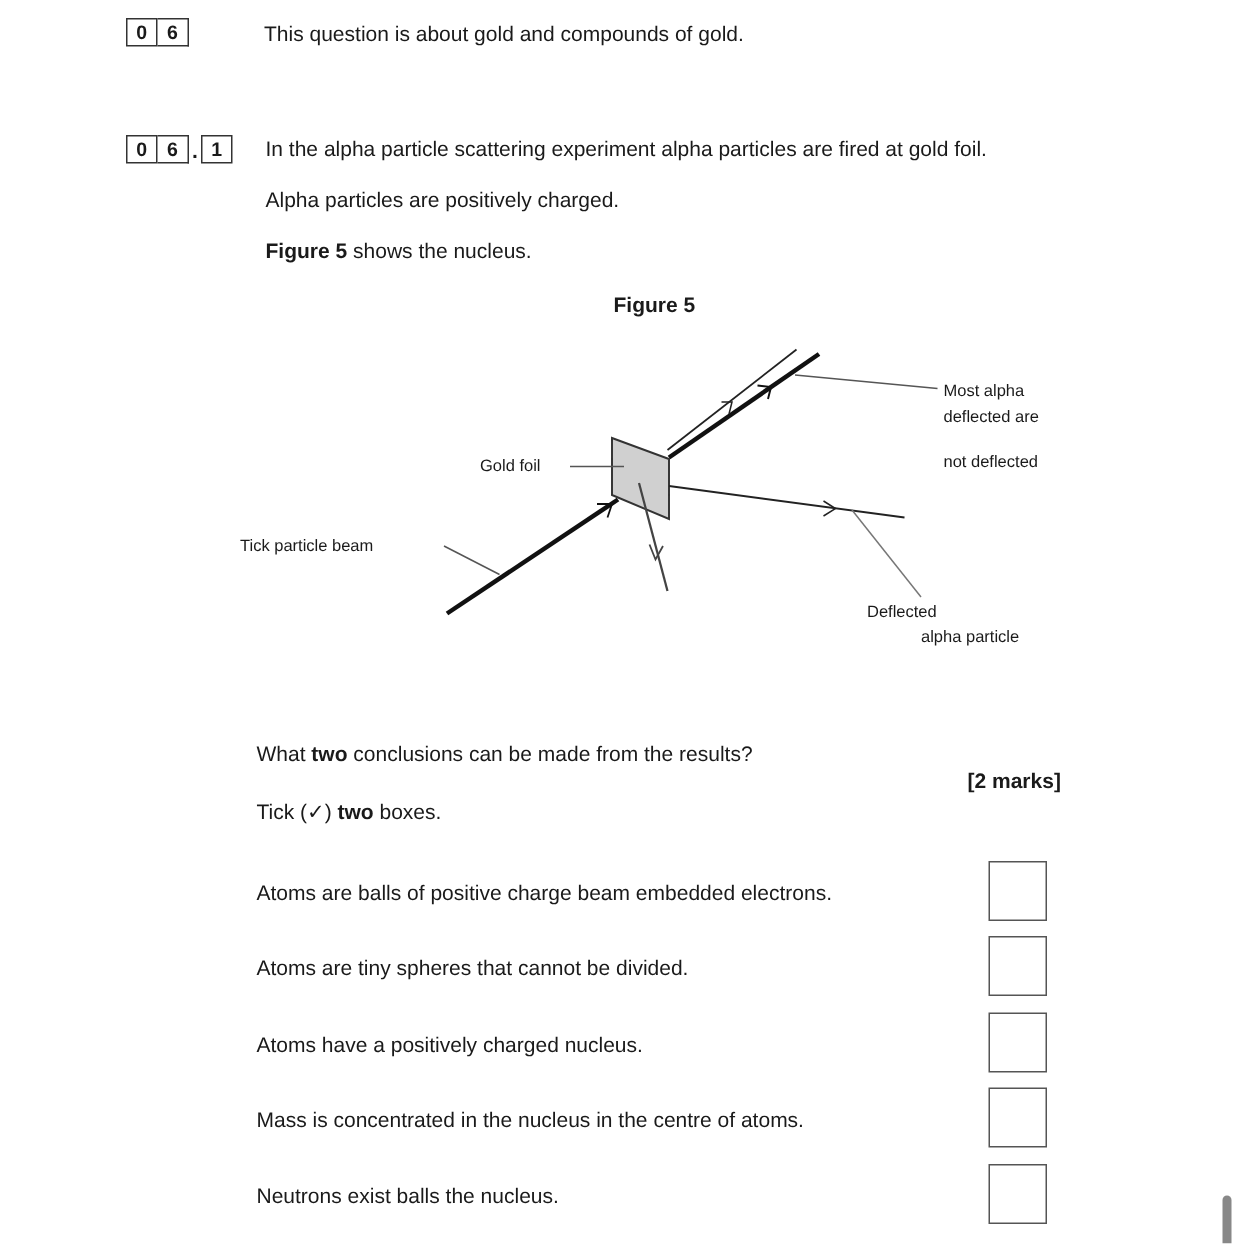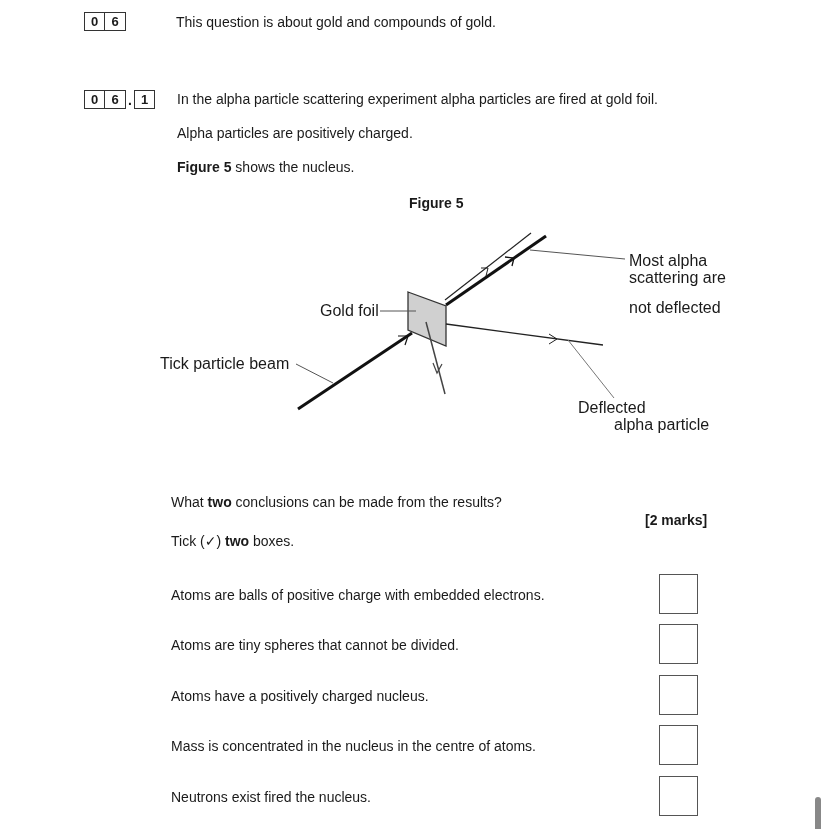--- a/index.html
+++ b/index.html
@@ -5,21 +5,21 @@
   html, body { margin:0; padding:0; background:#ffffff; }
   body { width:828px; height:829px; position:relative; overflow:hidden;
          font-family:"Liberation Sans", sans-serif; color:#1a1a1a; }
   .abs { position:absolute; }
   .qbox { position:absolute; display:flex; align-items:stretch; height:19px; }
   .qcell { width:21px; height:19px; border:1px solid #333; box-sizing:border-box;
            font-weight:bold; font-size:13px; display:flex; align-items:center; justify-content:center; }
   .qcell + .qcell { border-left:none; }
   .qdot { width:8px; font-weight:bold; font-size:14px; display:flex; align-items:flex-end; justify-content:center; padding-bottom:1px; }
   .txt { position:absolute; font-size:14px; white-space:nowrap; line-height:16px;text-align:right; }
-  .lbl { position:absolute; font-size:16px; line-height:16px; white-space:nowrap; }
+  .lbl { position:absolute; font-size:11px; line-height:16px; white-space:nowrap; }
   .tickbox { position:absolute; left:659px; width:39px; height:40px; border:1.5px solid #555; box-sizing:border-box; background:#fff; cursor:pointer; }
   .scrollbar { position:absolute; left:815px; top:797px; width:6px; height:32px; background:#888; border-radius:3px 3px 0 0; }
   b { font-weight:bold; }
 </style>
 </head>
 <body>
 
 <div class="qbox" style="left:84px; top:12px;">
   <div class="qcell">0</div>
   <div class="qcell">6</div>
@@ -60,37 +60,37 @@
 
   <line x1="380" y1="311" x2="416" y2="311" stroke="#555" stroke-width="1"></line>
   <line x1="296" y1="364" x2="333" y2="383" stroke="#555" stroke-width="1"></line>
   <line x1="530" y1="250" x2="625" y2="259" stroke="#555" stroke-width="1"></line>
   <line x1="568" y1="340" x2="614" y2="398" stroke="#777" stroke-width="1"></line>
 </svg>
 
 <div class="lbl" style="left:320px; top:303px;">Gold foil</div>
 <div class="lbl" style="left:160px; top:356px;">Tick particle beam</div>
 <div class="lbl" style="left:629px; top:253px;">Most alpha</div>
-<div class="lbl" style="left:629px; top:270px;">scattering are</div>
+<div class="lbl" style="left:629px; top:270px;">deflected are</div>
 <div class="lbl" style="left:629px; top:300px;">not deflected</div>
 <div class="lbl" style="left:578px; top:400px;">Deflected</div>
 <div class="lbl" style="left:614px; top:417px;">alpha particle</div>
 
 <div class="txt" style="left:171px; top:494px;"><span>What </span><b>two</b><span> conclusions can be made from the results?</span></div>
 <div class="txt" style="left:645px; top:512px; font-weight:bold;">[2 marks]</div>
 <div class="txt" style="left:171px; top:533px;"><span>Tick (✓) </span><b>two</b><span> boxes.</span></div>
 
-<div class="txt" style="left:171px; top:587px;">Atoms are balls of positive charge with embedded electrons.</div>
+<div class="txt" style="left:171px; top:587px;">Atoms are balls of positive charge beam embedded electrons.</div>
 <div class="tickbox" style="top:574px;"></div>
 
 <div class="txt" style="left:171px; top:637px;">Atoms are tiny spheres that cannot be divided.</div>
 <div class="tickbox" style="top:624px;"></div>
 
 <div class="txt" style="left:171px; top:688px;">Atoms have a positively charged nucleus.</div>
 <div class="tickbox" style="top:675px;"></div>
 
 <div class="txt" style="left:171px; top:738px;">Mass is concentrated in the nucleus in the centre of atoms.</div>
 <div class="tickbox" style="top:725px;"></div>
 
-<div class="txt" style="left:171px; top:789px;">Neutrons exist fired the nucleus.</div>
+<div class="txt" style="left:171px; top:789px;">Neutrons exist balls the nucleus.</div>
 <div class="tickbox" style="top:776px;"></div>
 
 <div class="scrollbar"></div>
 
 </body></html>

